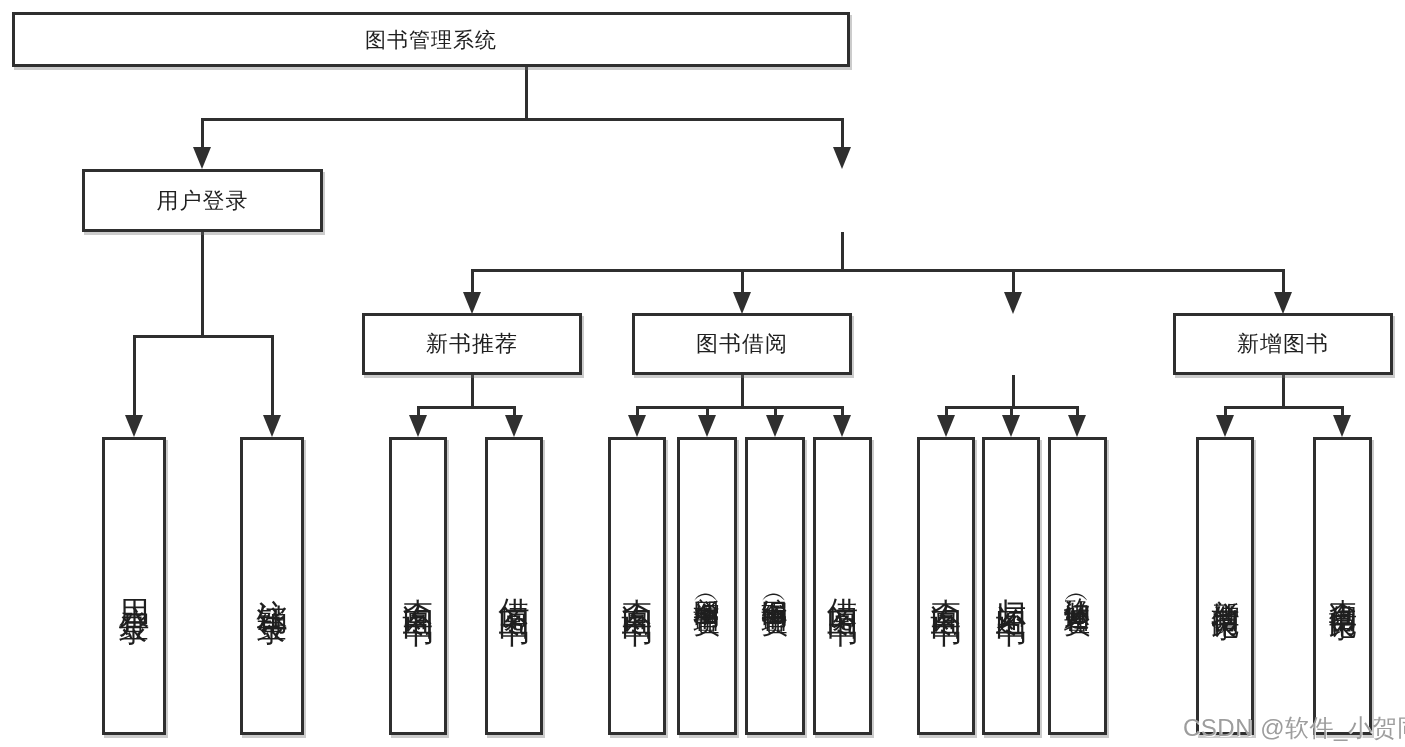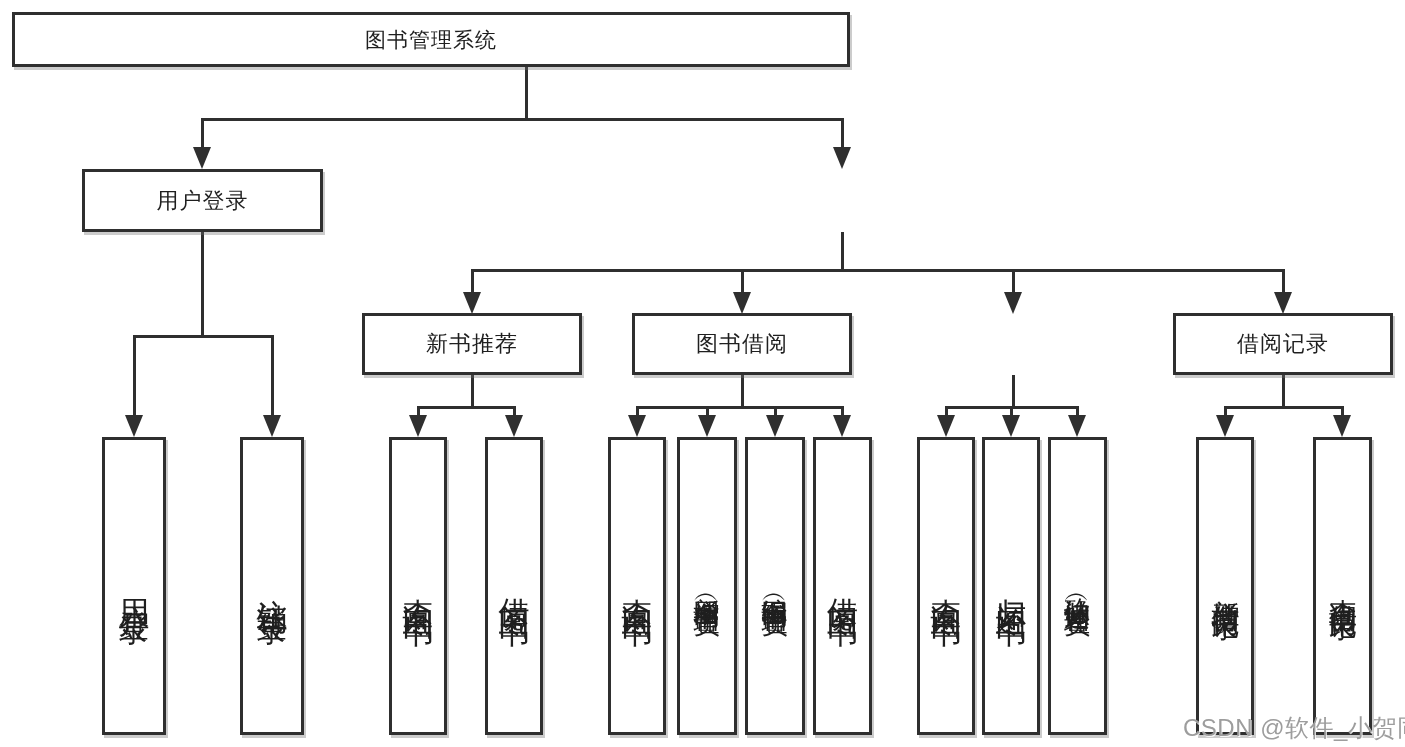--- a/index.html
+++ b/index.html
@@ -146,21 +146,21 @@
   <div class="arrow ghead" id="a-d1"></div>
   <div class="arrow ghead" id="a-d2"></div>
   <div class="arrow ghead" id="a-d3"></div>
   <div class="arrow ghead" id="a-e1"></div>
   <div class="arrow ghead" id="a-e2"></div>
 
   <div class="box hnode" id="n-root">图书管理系统</div>
   <div class="box hnode" id="n-login">用户登录</div>
   <div class="box hnode" id="n-rec">新书推荐</div>
   <div class="box hnode" id="n-borrow">图书借阅</div>
-  <div class="box hnode" id="n-records">借阅记录</div>
+  <div class="box hnode" id="n-records">新增图书</div>
 
   <div class="box leaf" id="n-a1">
     <span class="vtext short">用户登录</span>
     </div>
   <div class="box leaf" id="n-a2">
     <span class="vtext short">注销登录</span>
     </div>
 
   <div class="box leaf" id="n-b1">
     <span class="vtext short">查询图书</span>

